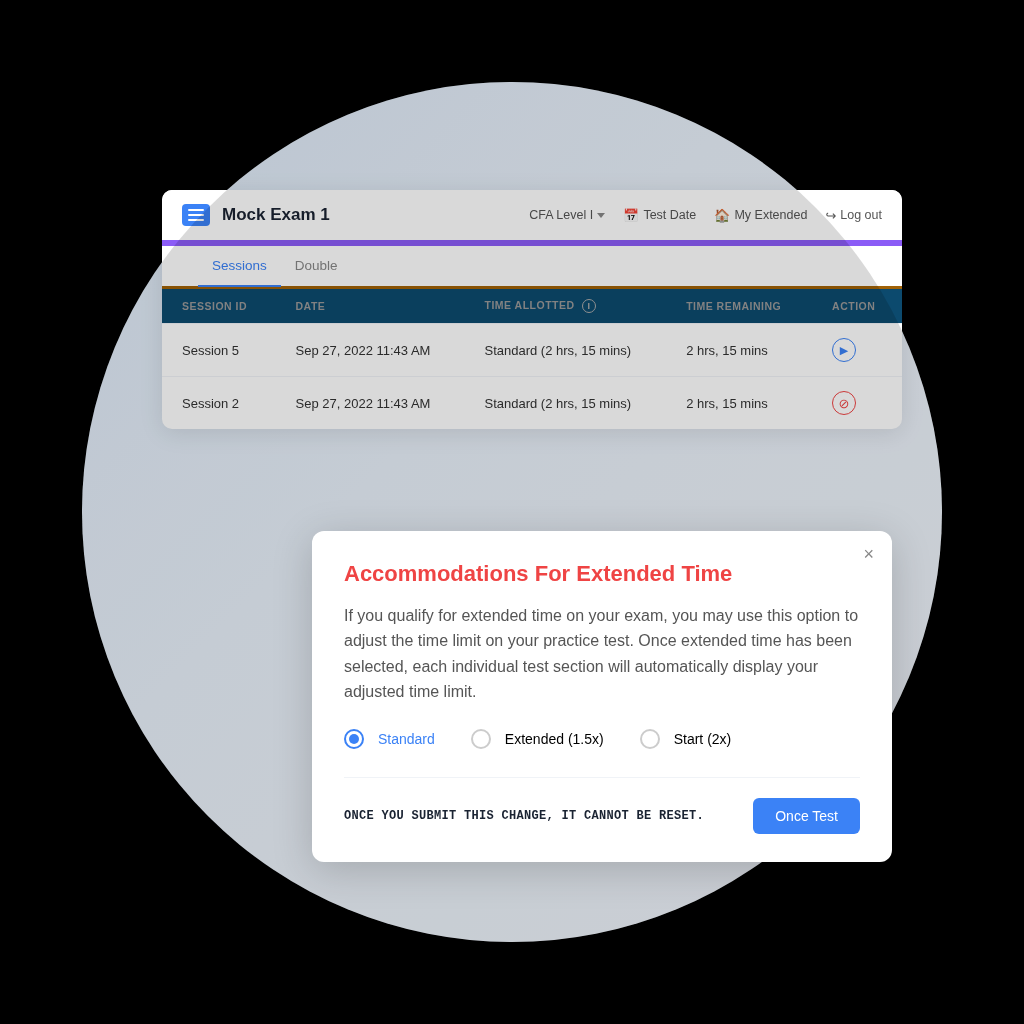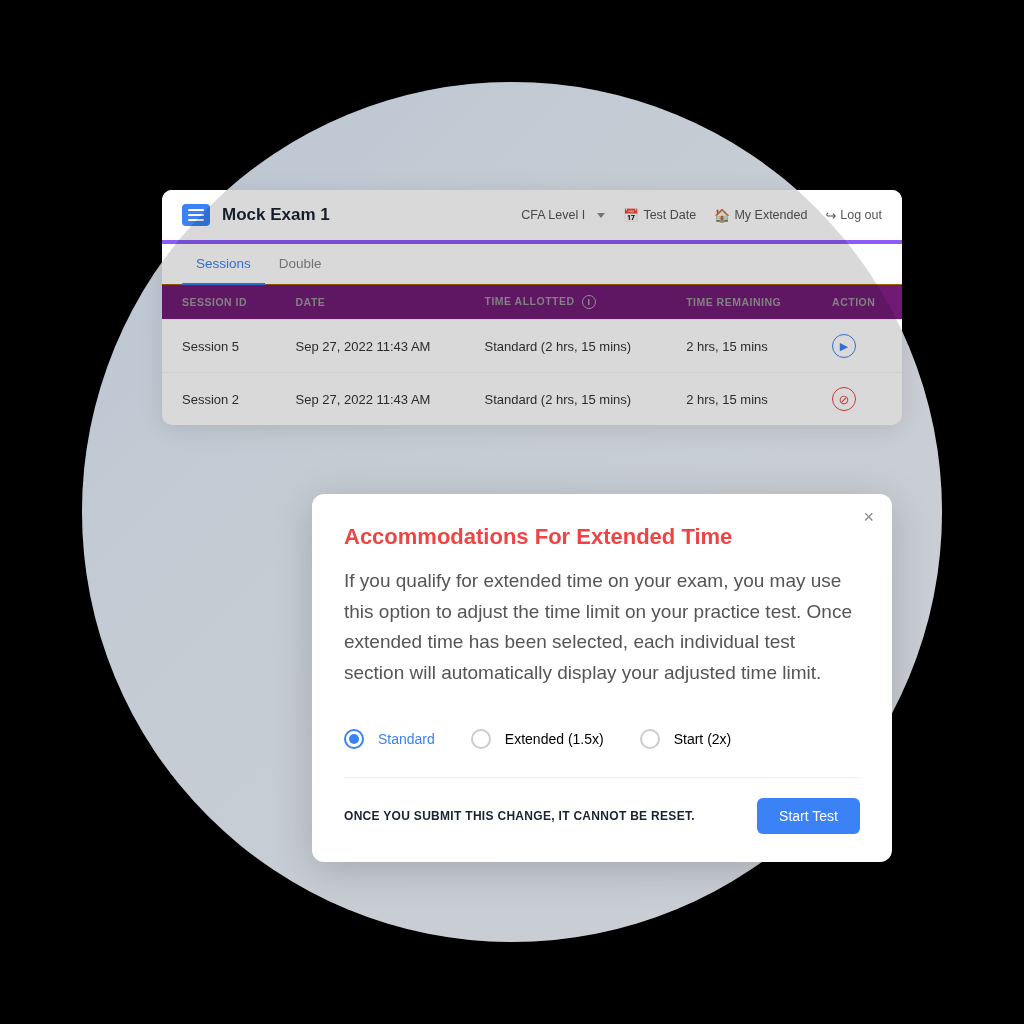--- a/index.html
+++ b/index.html
@@ -35,21 +35,21 @@
       border-radius: 10px;
       box-shadow: 0 4px 24px rgba(0,0,0,0.10);
       overflow: hidden;
     }
 
     
     .app-header {
       display: flex;
       align-items: center;
       padding: 14px 20px;
-      border-bottom: 4px solid #8b5cf6;
+      border-bottom: 6px solid #8b5cf6;
       background: #fff;
     }
 
     .menu-btn {
       background: #3b82f6;
       border: none;
       border-radius: 4px;
       width: 28px;
       height: 22px;
       display: flex;
@@ -94,39 +94,39 @@
       color: #555;
     }
 
     .header-nav-item .icon-small {
       font-size: 13px;
     }
 
     .level-selector {
       display: flex;
       align-items: center;
-      gap: 12px;
+      gap: 4px;
       color: #555;
       cursor: pointer;
     }
 
     .chevron-down {
       display: inline-block;
       width: 0;
       height: 0;
       border-left: 4px solid transparent;
       border-right: 4px solid transparent;
       border-top: 5px solid #888;
     }
 
     
     .tabs {
       display: flex;
-      padding: 0 20px;
-      border-bottom: 1px solid #a16207;
+      padding: 0 36px;
+      border-bottom: 3px solid #a16207;
       background: #fff;
     }
 
     .tab {
       padding: 12px 14px;
       font-size: 13.5px;
       cursor: pointer;
       color: #888;
       border-bottom: 2px solid transparent;
       margin-bottom: -1px;
@@ -142,21 +142,21 @@
     .table-container {
       padding: 0;
     }
 
     table {
       width: 100%;
       border-collapse: collapse;
     }
 
     thead tr {
-      background: #701a75;
+      background: #0c4a6e;
     }
 
     thead th {
       padding: 10px 20px;
       text-align: left;
       font-size: 10.5px;
       font-weight: 600;
       color: #999;
       letter-spacing: 0.5px;
       text-transform: uppercase;
@@ -252,24 +252,24 @@
     }
 
     .modal-title {
       font-size: 22px;
       font-weight: 600;
       color: #ef4444;
       margin-bottom: 16px;
     }
 
     .modal-body {
-      font-size: 19px;
+      font-size: 16px;
       color: #555;
       line-height: 1.6;
-      margin-bottom: 41px;
+      margin-bottom: 24px;
     }
 
     .radio-group {
       display: flex;
       align-items: center;
       gap: 36px;
       margin-bottom: 28px;
     }
 
     .radio-option {
@@ -314,20 +314,21 @@
       justify-content: space-between;
       border-top: 1px solid #f0f3f7;
       padding-top: 20px;
     }
 
     .warning-text {
       font-size: 12px;
       font-weight: 700;
       color: #1a2332;
       letter-spacing: 0.3px;
+      font-family: Liberation Mono, monospace;
     }
 
     .start-test-btn {
       background: #3b82f6;
       color: #fff;
       border: none;
       border-radius: 6px;
       padding: 10px 22px;
       font-size: 14px;
       font-weight: 500;
@@ -429,17 +430,17 @@
         <span>Extended (1.5x)</span>
       </div>
       <div class="radio-option">
         <div class="radio-circle"></div>
         <span>Start (2x)</span>
       </div>
     </div>
 
     <div class="modal-footer">
       <span class="warning-text">ONCE YOU SUBMIT THIS CHANGE, IT CANNOT BE RESET.</span>
-      <button class="start-test-btn">Start Test</button>
+      <button class="start-test-btn">Once Test</button>
     </div>
   </div>
 
 </div>
 
 </body></html>

